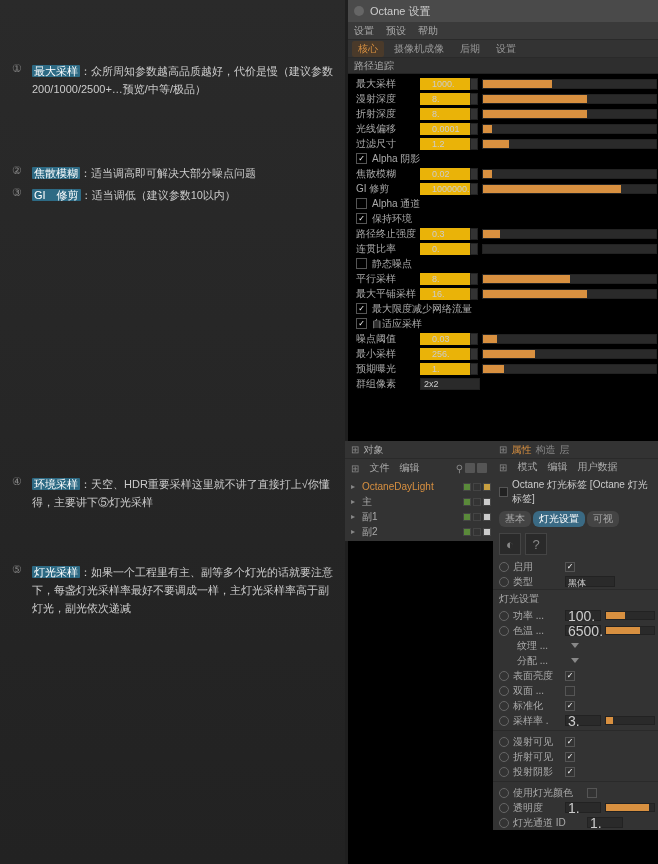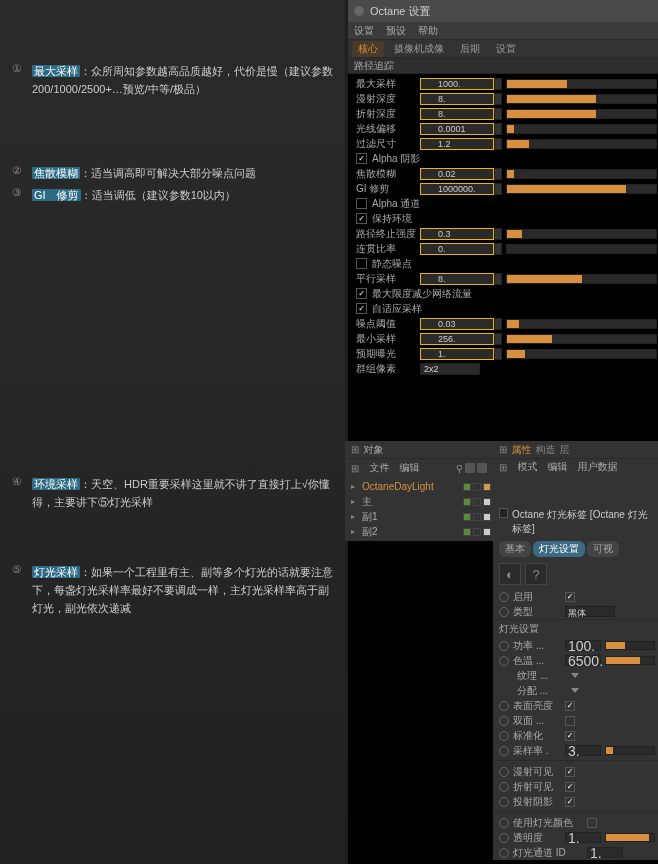--- a/index.html
+++ b/index.html
@@ -13,21 +13,21 @@
 .titlebar { height: 22px; background: #4a4a4a; display: flex; align-items: center; padding: 0 6px; gap: 6px; font-size: 11px; color: #ccc; }
 .titlebar .dot { width: 10px; height: 10px; border-radius: 50%; background: #666; }
 .menubar { height: 18px; background: #3a3a3a; display: flex; align-items: center; padding: 0 6px; gap: 12px; font-size: 10px; color: #aaa; border-bottom: 1px solid #2a2a2a; }
 .tabbar { height: 18px; background: #333; display: flex; align-items: center; padding: 0 4px; gap: 4px; font-size: 10px; border-bottom: 1px solid #2a2a2a; }
 .tab { padding: 1px 6px; color: #999; cursor: pointer; }
 .tab.active { background: #4a3a2a; color: #d89040; border-radius: 2px; }
 .section-hdr { height: 16px; background: #2e2e2e; color: #aaa; font-size: 10px; padding: 1px 6px; border-bottom: 1px solid #222; }
 .params { padding: 2px 4px; }
 .prow { display: flex; align-items: center; height: 15px; font-size: 10px; }
 .plabel { width: 68px; color: #aaa; padding-left: 4px; }
-.pval { width: 74px; background: #2a2a2a; border: 1px solid #eab308; height: 12px; color: #ccc; padding: 0 17px; display: flex; align-items: center; font-size: 9px; }
+.pval { width: 50px; background: #2a2a2a; border: 6px solid #eab308; height: 12px; color: #ccc; padding: 0 6px; display: flex; align-items: center; font-size: 9px; }
 .pspin { width: 8px; height: 12px; background: #333; border: 1px solid #222; display: flex; flex-direction: column; }
 .pspin::before, .pspin::after { content: ""; flex: 1; }
 .pslider { flex: 1; height: 10px; margin-left: 4px; background: #2a2a2a; position: relative; border: 1px solid #222; }
 .pslider-fill { position: absolute; left: 0; top: 0; bottom: 0; background: #d89040; }
 .pcheck { width: 11px; height: 11px; border: 1px solid #555; margin-right: 5px; display: inline-flex; align-items: center; justify-content: center; color: #fff; font-size: 8px; }
 .pcheck.on::after { content: "✓"; }
 .prow-check { display: flex; align-items: center; height: 15px; font-size: 10px; padding-left: 4px; color: #aaa; }
 .pselect { width: 60px; background: #2a2a2a; border: 1px solid #222; height: 12px; color: #ccc; padding: 0 3px; font-size: 9px; display: flex; align-items: center; }
 .obj-panel { position: absolute; left: 345px; top: 441px; width: 148px; background: #333; }
 .obj-hdr { height: 18px; background: #333; display: flex; align-items: center; padding: 0 6px; gap: 4px; font-size: 10px; color: #aaa; border-bottom: 1px solid #2a2a2a; }
@@ -43,21 +43,21 @@
 .obj-row .dots { display: flex; gap: 2px; }
 .obj-dot { width: 8px; height: 8px; border: 1px solid #444; }
 .obj-dot.g { background: #5a8a3a; }
 .obj-dot.d { background: #333; }
 .obj-dot.w { background: #ccc; }
 .obj-dot.y { background: #c9a040; }
 .attr-panel { position: absolute; left: 493px; top: 441px; width: 165px; background: #333; }
 .attr-hdr { height: 18px; background: #333; display: flex; align-items: center; padding: 0 6px; gap: 4px; font-size: 10px; border-bottom: 1px solid #2a2a2a; }
 .attr-hdr .t { color: #d89040; }
 .attr-menus { height: 16px; display: flex; align-items: center; padding: 0 6px; gap: 10px; font-size: 10px; color: #aaa; }
-.attr-title { padding: 3px 6px; font-size: 10px; color: #ccc; display: flex; align-items: flex-start; gap: 4px; margin-top: 30px; }
+.attr-title { padding: 3px 6px; font-size: 10px; color: #ccc; display: flex; align-items: center; gap: 4px; }
 .attr-title .sq { width: 10px; height: 10px; background: #222; border: 1px solid #555; }
 .attr-tabs { display: flex; gap: 2px; padding: 2px 6px; font-size: 10px; }
 .atab { padding: 1px 6px; background: #444; color: #aaa; border-radius: 6px; cursor: pointer; }
 .atab.active { background: #3a6a84; color: #fff; }
 .iconrow { display: flex; gap: 4px; padding: 4px 6px; }
 .bigicon { width: 22px; height: 22px; background: #2a2a2a; border: 1px solid #444; display: flex; align-items: center; justify-content: center; color: #888; font-size: 13px; }
 .arow { display: flex; align-items: center; height: 15px; font-size: 10px; padding-left: 6px; color: #aaa; gap: 4px; }
 .ring { width: 10px; height: 10px; border: 1px solid #666; border-radius: 50%; flex-shrink: 0; }
 .albl { width: 48px; }
 .aval { width: 36px; background: #2a2a2a; border: 1px solid #222; height: 11px; color: #ccc; padding: 0 2px; font-size: 14px; display: flex; align-items: center; }
@@ -200,20 +200,28 @@
         <span>静态噪点</span>
       </div>
     <div class="prow">
         <span class="plabel">平行采样</span>
         <span class="pval">8.</span>
         <span class="pspin"></span>
         <div class="pslider">
           <div class="pslider-fill" style="width:50%"></div>
         </div>
       </div>
+    <div class="prow">
+        <span class="plabel">最大平铺采样</span>
+        <span class="pval">16.</span>
+        <span class="pspin"></span>
+        <div class="pslider">
+          <div class="pslider-fill" style="width:60%"></div>
+        </div>
+      </div>
     <div class="prow-check">
         <span class="pcheck on"></span>
         <span>最大限度减少网络流量</span>
       </div>
     <div class="prow-check">
         <span class="pcheck on"></span>
         <span>自适应采样</span>
       </div>
     <div class="prow">
         <span class="plabel">噪点阈值</span>

